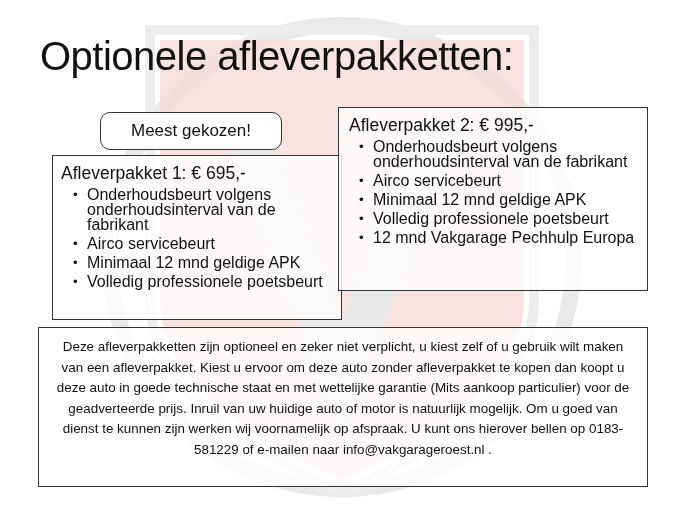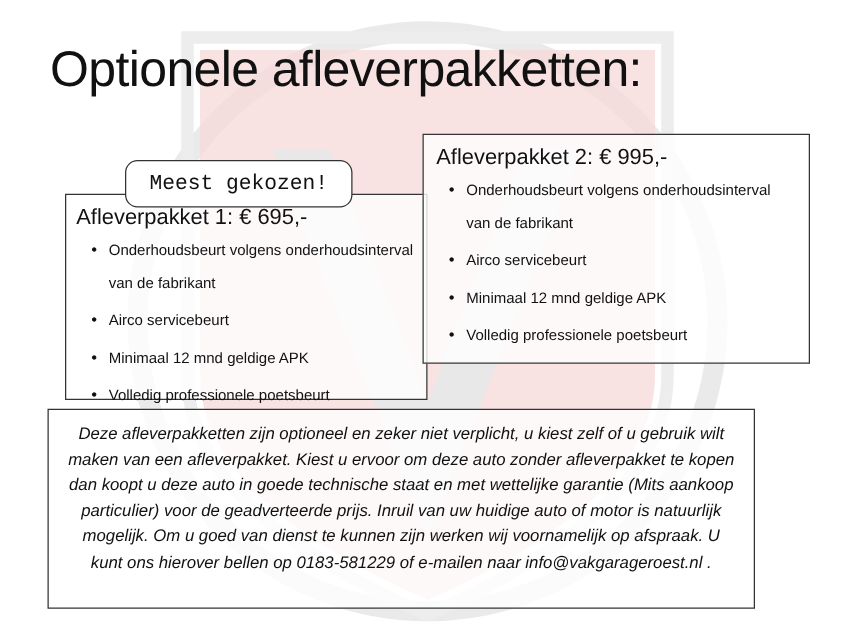--- a/index.html
+++ b/index.html
@@ -41,31 +41,30 @@
     color: #111111;
     letter-spacing: -0.5px;
     z-index: 3;
     white-space: nowrap;
   }
 
   
   .badge {
     position: absolute;
     left: 100px;
-    top: 128px;
+    top: 112px;
     width: 180px;
     height: 36px;
     border: 1.5px solid #333333;
     border-radius: 10px;
     background: #ffffff;
     z-index: 5;
     display: flex;
     align-items: center;
     justify-content: center;
-    font-family: Liberation Mono, monospace;
   }
   .badge-label {
     font-size: 17px;
     color: #111111;
   }
 
   
   .pkg {
     position: absolute;
     border: 1.5px solid #333333;
@@ -93,48 +92,47 @@
   .pkg-2 .pkg-title {
     margin-left: 10px;
   }
   ul.pkg-list {
     list-style: none;
     margin: 0;
     padding: 0 8px 0 20px;
   }
   ul.pkg-list li {
     position: relative;
-    font-size: 12px;
-    line-height: 26px;
+    font-size: 16px;
+    line-height: 15px;
     color: #111111;
     margin-bottom: 4px;
     padding-left: 14px;
   }
   ul.pkg-list li:before {
     content: "\2022";
     position: absolute;
     left: 0;
     top: 0;
     font-size: 13.3px;
     color: #111111;
   }
 
   
   .footer {
     position: absolute;
     left: 38px;
     top: 327px;
-    width: 566px;
+    width: 610px;
     height: 160px;
     border: 1.5px solid #333333;
     background: rgba(255,255,255,0.80);
     box-sizing: border-box;
     z-index: 4;
     padding: 9px 14px 0 14px;
-    font-style: italic;
   }
   .footer p {
     margin: 0;
     font-size: 13.4px;
     line-height: 20.5px;
     color: #111111;
     text-align: center;
   }
 </style>
 </head>
@@ -167,20 +165,21 @@
     </ul>
   </div>
 
   <div class="pkg pkg-2">
     <div class="pkg-title">Afleverpakket 2: € 995,-</div>
     <ul class="pkg-list">
       <li>Onderhoudsbeurt volgens onderhoudsinterval van de fabrikant</li>
       <li>Airco servicebeurt</li>
       <li>Minimaal 12 mnd geldige APK</li>
       <li>Volledig professionele poetsbeurt</li>
+      <li>12 mnd Vakgarage Pechhulp Europa</li>
     </ul>
   </div>
 
   <div class="footer">
     <p>Deze afleverpakketten zijn optioneel en zeker niet verplicht, u kiest zelf of u gebruik wilt maken van een afleverpakket. Kiest u ervoor om deze auto zonder afleverpakket te kopen dan koopt u deze auto in goede technische staat en met wettelijke garantie (Mits aankoop particulier) voor de geadverteerde prijs. Inruil van uw huidige auto of motor is natuurlijk mogelijk. Om u goed van dienst te kunnen zijn werken wij voornamelijk op afspraak. U kunt ons hierover bellen op 0183-581229 of e-mailen naar info@vakgarageroest.nl .</p>
   </div>
 
 </div>
 
 </body></html>

